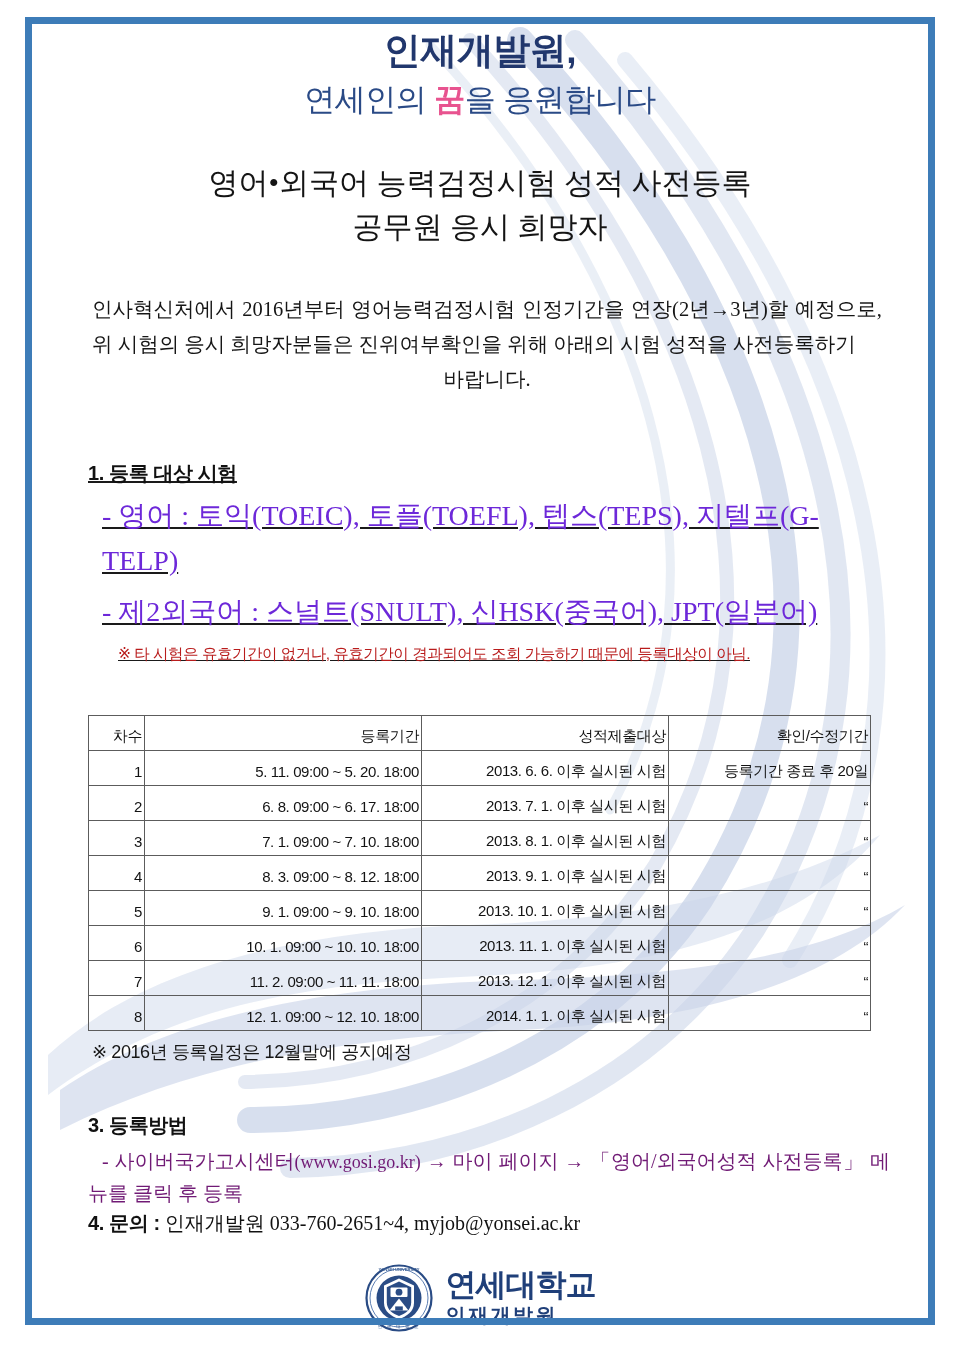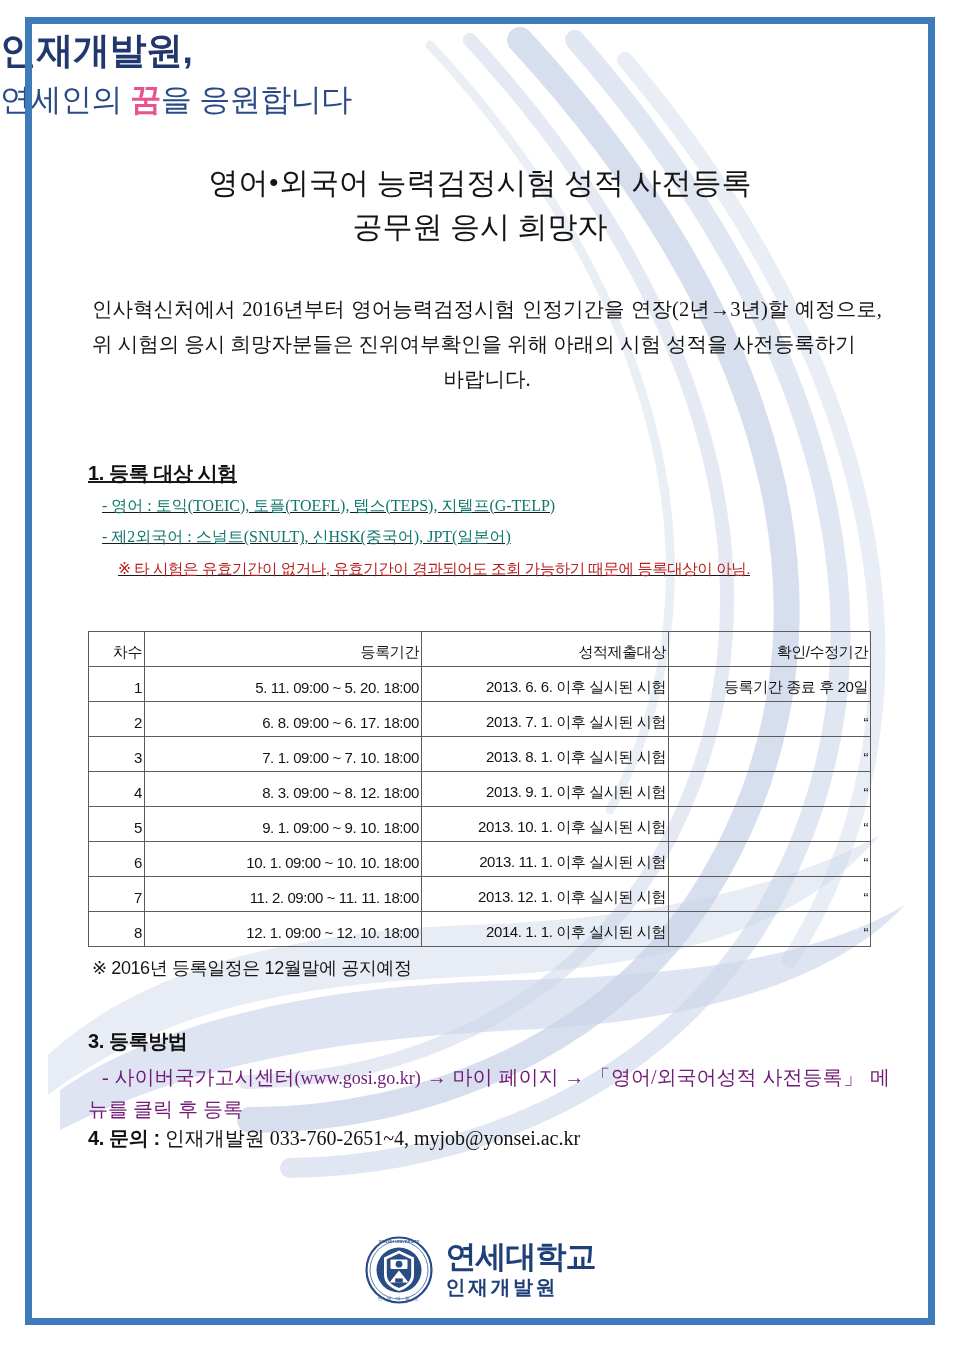--- a/index.html
+++ b/index.html
@@ -50,21 +50,21 @@
     position: absolute;
     left: 0;
     top: 0;
     width: 960px;
     height: 1357px;
     z-index: 3;
   }
 
   
   .brand {
-    text-align: left;
+    text-align: center;
     padding-top: 30px;
   }
   .brand-line1 {
     font-family: "Liberation Sans", "DejaVu Sans", sans-serif;
     font-weight: bold;
     font-size: 37px;
     color: #21376d;
     letter-spacing: -0.5px;
     line-height: 1.15;
   }
@@ -114,25 +114,25 @@
     font-size: 20px;
     color: #111111;
     letter-spacing: -0.4px;
   }
   .sec1 { margin-top: 62px; text-decoration: underline; }
   .sec2 { margin-top: 50px; }
   .sec3 { margin-top: 48px; }
   .sec4 { }
 
   .bullet {
-    font-size: 16px;
+    font-size: 28px;
     line-height: 1.62;
     margin-top: 6px;
     margin-left: 14px;
-    color: #0f766e;
+    color: #6d28d9;
   }
   .note {
     font-family: "Liberation Sans", "DejaVu Sans", sans-serif;
     font-size: 15.5px;
     line-height: 1.5;
     margin-top: 7px;
     margin-left: 30px;
     color: #b91c1c;
     letter-spacing: -0.5px;
   }
@@ -195,21 +195,21 @@
     font-family: "Liberation Serif", "DejaVu Serif", serif;
     font-weight: normal;
     font-size: 20px;
     letter-spacing: 0;
   }
 
   
   .footer {
     position: absolute;
     left: 0;
-    top: 1236px;
+    top: 1264px;
     width: 960px;
     display: flex;
     align-items: center;
     justify-content: center;
     gap: 13px;
   }
   .emblem { flex: 0 0 auto; }
   .footer-text {
     font-family: "Liberation Sans", "DejaVu Sans", sans-serif;
     color: #1f3f79;

